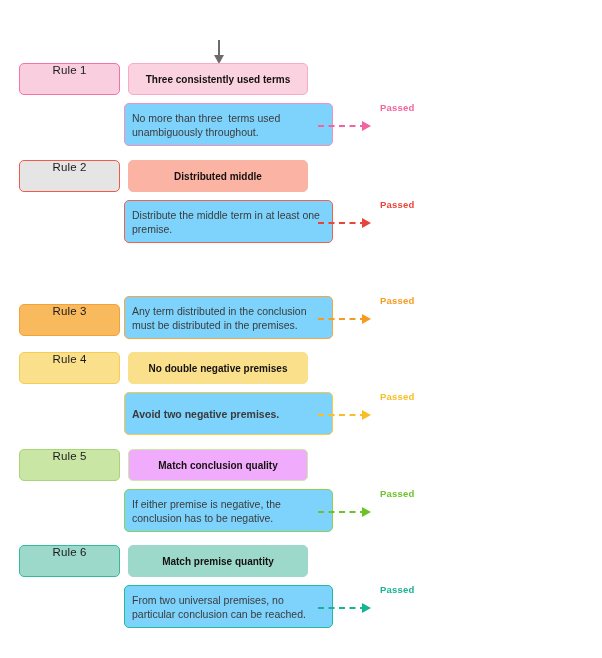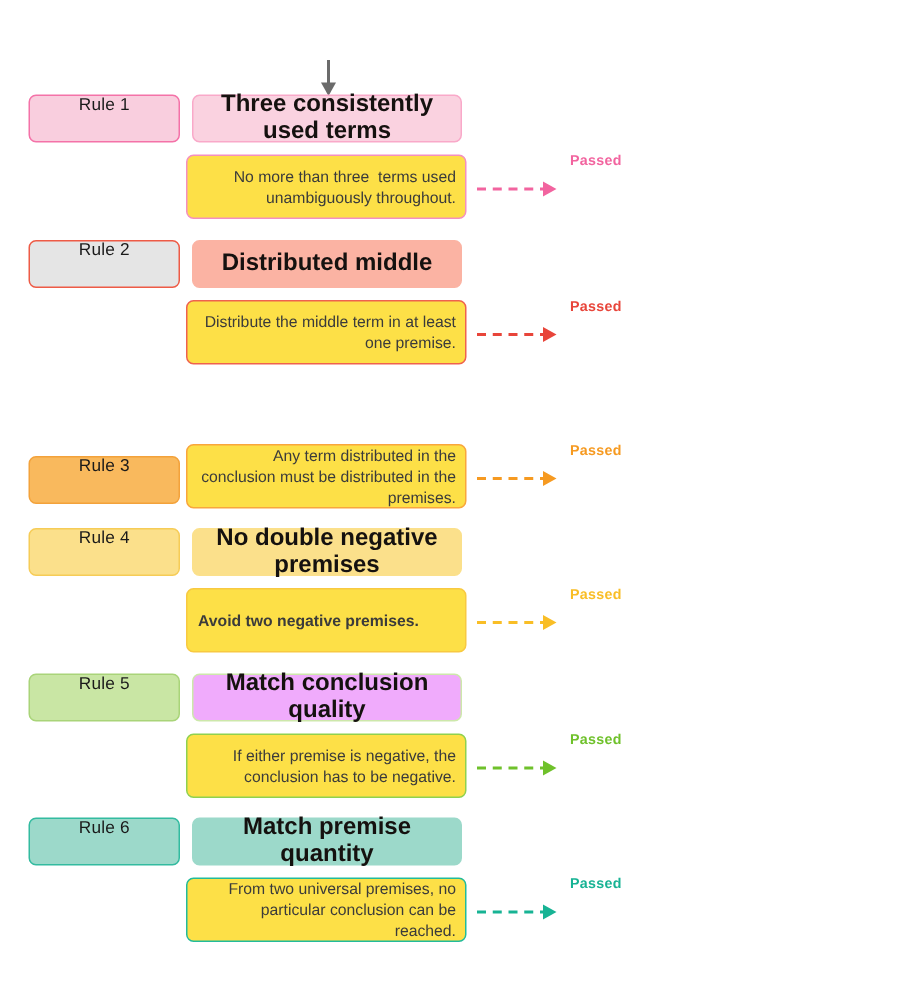--- a/index.html
+++ b/index.html
@@ -55,47 +55,46 @@
     top: 0px;
     width: 180px;
     height: 32px;
     border-radius: 5px;
     border-style: solid;
     border-width: 1.5px;
     display: flex;
     align-items: center;
     justify-content: center;
     box-sizing: border-box;
-    font-size: 16px;
+    font-size: 10px;
     font-weight: bold;
     color: #15110f;
     text-align: center;
     padding: 0 5px;
   }
 
   
   .rule-desc {
     position: absolute;
     left: 124px;
     top: 40px;
-    width: 187px;
+    width: 209px;
     height: 43px;
-    background: #fde047;
+    background: #7dd3fc;
     border-radius: 5px;
     border-style: solid;
     border-width: 1.5px;
     box-sizing: border-box;
     display: flex;
     align-items: center;
     padding: 3px 6px 3px 7px;
     font-size: 10.5px;
     line-height: 14px;
     color: #3b3b3b;
     white-space: pre-wrap;
-    text-align: right;
   }
 
   
   .connector {
     position: absolute;
     top: 58px;
     left: 318px;
     width: 58px;
     height: 10px;
   }

